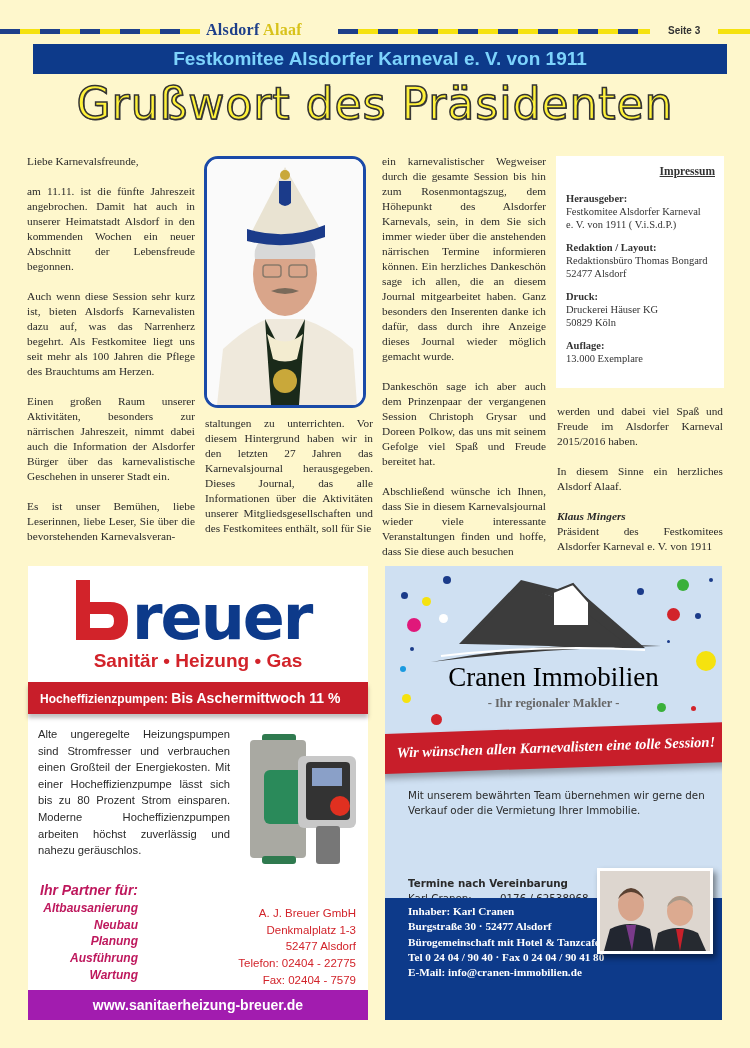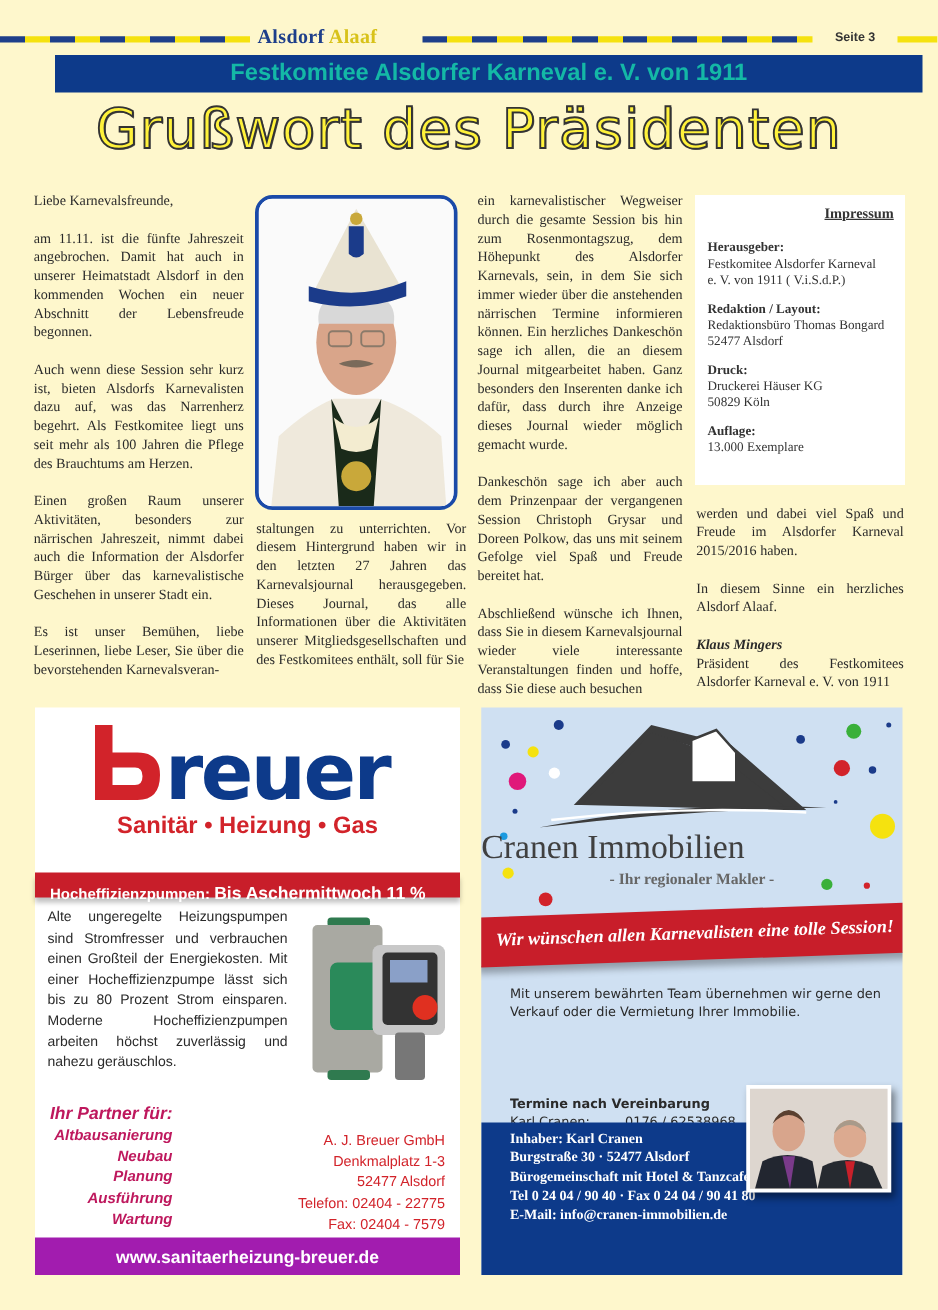--- a/index.html
+++ b/index.html
@@ -13,22 +13,22 @@
   .dash-l { left: 0; width: 200px; }
   .dash-m { left: 338px; width: 312px; }
   .dash-r { left: 718px; width: 32px; background: #f5e20f; }
   .runner-title { position: absolute; left: 206px; top: -3px; font-family: "Liberation Serif", serif;
     font-weight: bold; font-size: 16px; letter-spacing: 0.3px; }
   .runner-title .y { color: #d8c21a; }
   .runner-title .b { color: #1e3f8a; }
   .page-num { position: absolute; left: 668px; top: 1px; font-family: "Liberation Sans", sans-serif;
     font-size: 10px; font-weight: bold; color: #333; }
 
-  .bluebar { position: absolute; left: 44px; top: 44px; width: 694px; height: 30px; background: #0d3a8a;
-    color: #14b8a6; font-family: "Liberation Sans", sans-serif; font-weight: bold; font-size: 19px;
+  .bluebar { position: absolute; left: 33px; top: 44px; width: 694px; height: 30px; background: #0d3a8a;
+    color: #7dd3fc; font-family: "Liberation Sans", sans-serif; font-weight: bold; font-size: 19px;
     text-align: center; line-height: 30px; }
 
   .greeting-title { position: absolute; left: 0; top: 78px; width: 750px; text-align: center;
     font-family: "DejaVu Sans", sans-serif; font-size: 44px; font-weight: normal; color: #fff23a;
     letter-spacing: 1px;
     -webkit-text-stroke: 1.5px #333; text-shadow: 1px 1px 0 #555; }
 
   
   .col { position: absolute; font-size: 11.3px; line-height: 15px; text-align: justify;
     font-family: "Liberation Serif", serif; color: #2a2a2a; }
@@ -49,42 +49,42 @@
   .impressum .sec { margin-bottom: 10px; }
 
   .signature { font-weight: bold; font-style: italic; }
 
   
   .ad-breuer { position: absolute; left: 28px; top: 566px; width: 340px; height: 454px; background: #fff;
     font-family: "Liberation Sans", sans-serif; }
   .breuer-logo { position: absolute; left: 44px; top: 12px; width: 250px; height: 64px; }
   .breuer-tag { position: absolute; left: 0; top: 84px; width: 100%; text-align: center; color: #d2232a;
     font-size: 19px; font-weight: bold; }
-  .breuer-banner { position: absolute; left: 0; top: 116px; width: 100%; height: 20px; background: #c81e2a;
+  .breuer-banner { position: absolute; left: 0; top: 116px; width: 100%; height: 32px; background: #c81e2a;
     color: #fff; font-size: 12px; font-weight: bold; line-height: 32px; padding-left: 12px;
-    box-shadow: 0 4px 4px rgba(0,0,0,0.25); margin-top: 16px; }
+    box-shadow: 0 4px 4px rgba(0,0,0,0.25); }
   .breuer-banner .big { font-size: 14px; }
   .breuer-text { position: absolute; left: 10px; top: 160px; width: 192px; font-size: 11.2px; line-height: 16.6px;
     text-align: justify; color: #2a2a2a; }
   .pump { position: absolute; left: 212px; top: 160px; width: 120px; height: 148px; }
   .partner { position: absolute; left: 12px; top: 316px; color: #be185d; font-weight: bold; font-style: italic; text-align: right; }
   .partner .head { font-size: 14px; margin-bottom: 2px; }
   .partner .item { font-size: 12px; line-height: 16.7px; }
   .address-b { position: absolute; right: 12px; top: 339px; text-align: right; color: #d2232a; font-weight: normal;
     font-size: 11.5px; line-height: 16.7px; }
   .breuer-url { position: absolute; left: 0; bottom: 0; width: 100%; height: 30px; background: #a21caf; color: #fff;
     font-weight: bold; font-size: 14px; text-align: center; line-height: 30px; }
 
   
   .ad-cranen { position: absolute; left: 385px; top: 566px; width: 337px; height: 454px; background: #cfe0f2;
     overflow: hidden; font-family: "DejaVu Sans", sans-serif; }
   .dot { position: absolute; border-radius: 50%; }
   .cranen-house { position: absolute; left: 40px; top: 12px; width: 240px; height: 88px; }
-  .cranen-name { position: absolute; left: 0; top: 96px; width: 100%; text-align: left; font-family: "Liberation Serif", serif;
-    font-size: 27px; color: #404040; }
+  .cranen-name { position: absolute; left: 0; top: 96px; width: 100%; text-align: center; font-family: "Liberation Serif", serif;
+    font-size: 27px; color: #000000; }
   .cranen-sub { position: absolute; left: 0; top: 130px; width: 100%; text-align: center; font-family: "Liberation Serif", serif;
     font-size: 12.5px; color: #666; font-weight: bold; }
   .cranen-banner { position: absolute; left: -4px; top: 162px; width: 350px; height: 40px; background: #c81e2a;
     transform: rotate(-2deg); box-shadow: 0 5px 6px rgba(0,0,0,0.3); color: #fff;
     font-family: "Liberation Serif", serif; font-style: italic; font-weight: bold; font-size: 14.5px;
     text-align: center; line-height: 38px; }
   .cranen-body { position: absolute; left: 23px; top: 222px; width: 310px; font-size: 10.3px; line-height: 15px; color: #2a2a2a;
     font-family: "DejaVu Sans", sans-serif; }
   .cranen-body p { margin-bottom: 14px; }
   .termine { position: absolute; left: 23px; top: 310px; font-size: 10.3px; line-height: 15px; color: #2a2a2a; }

